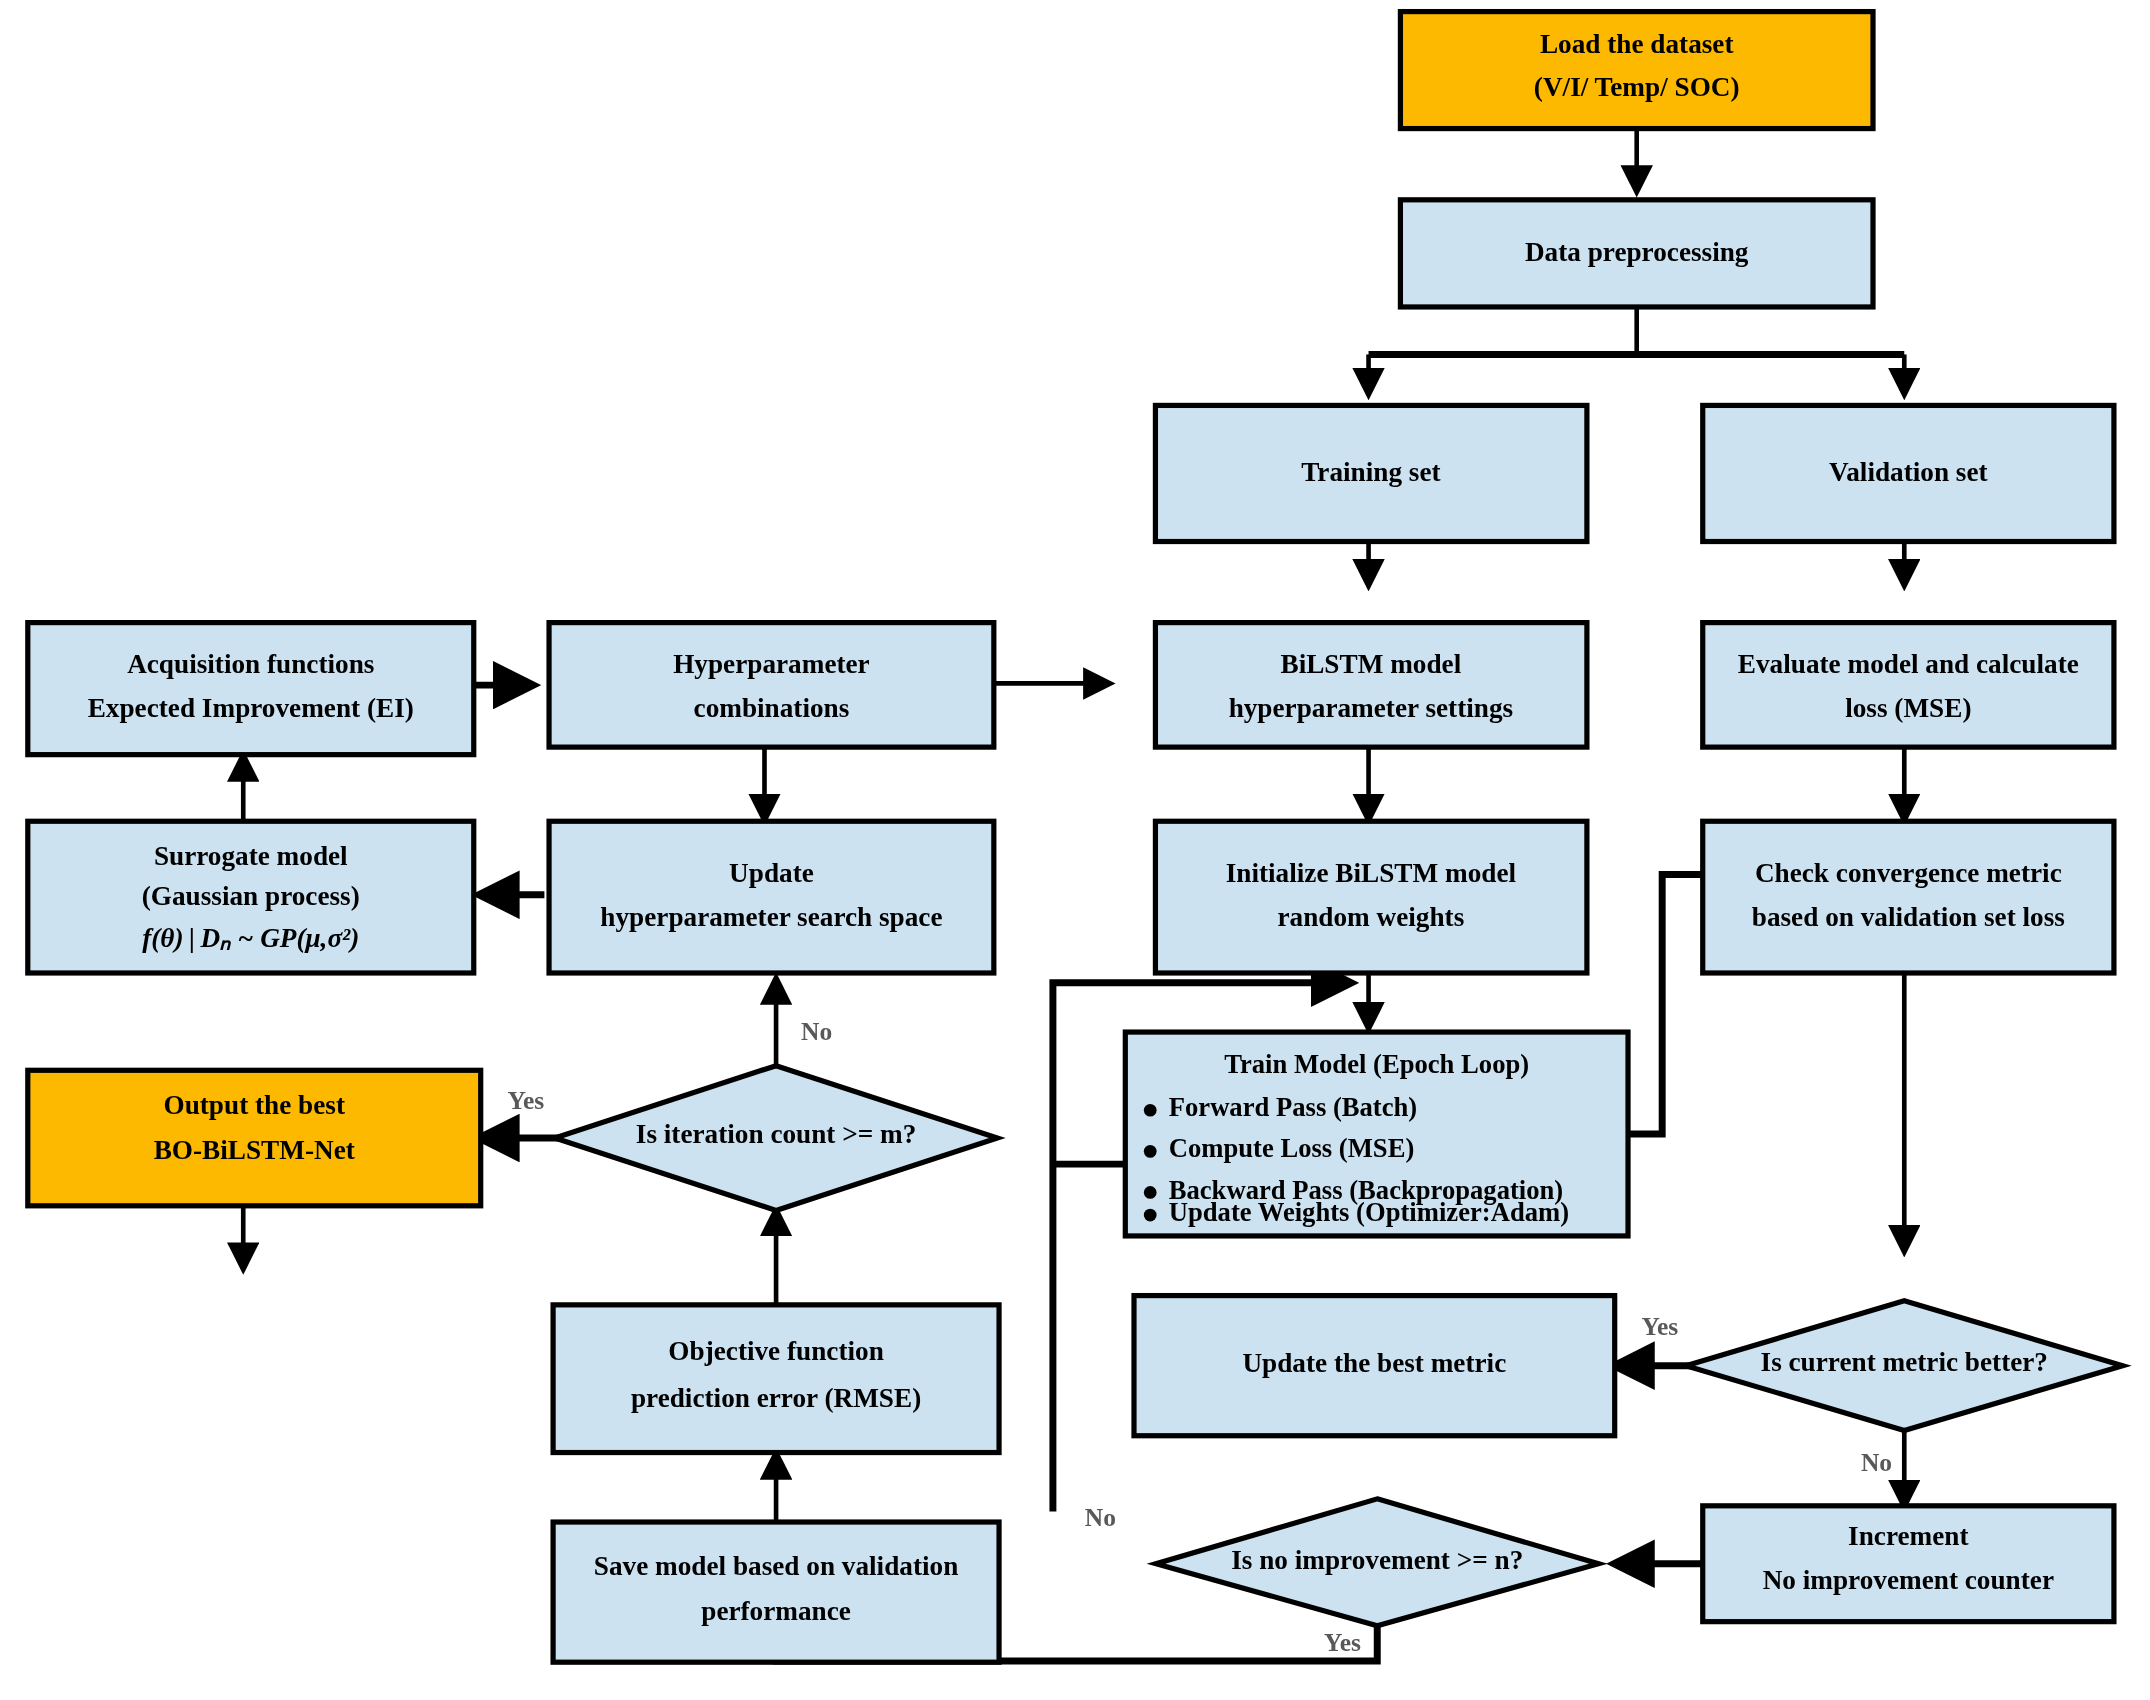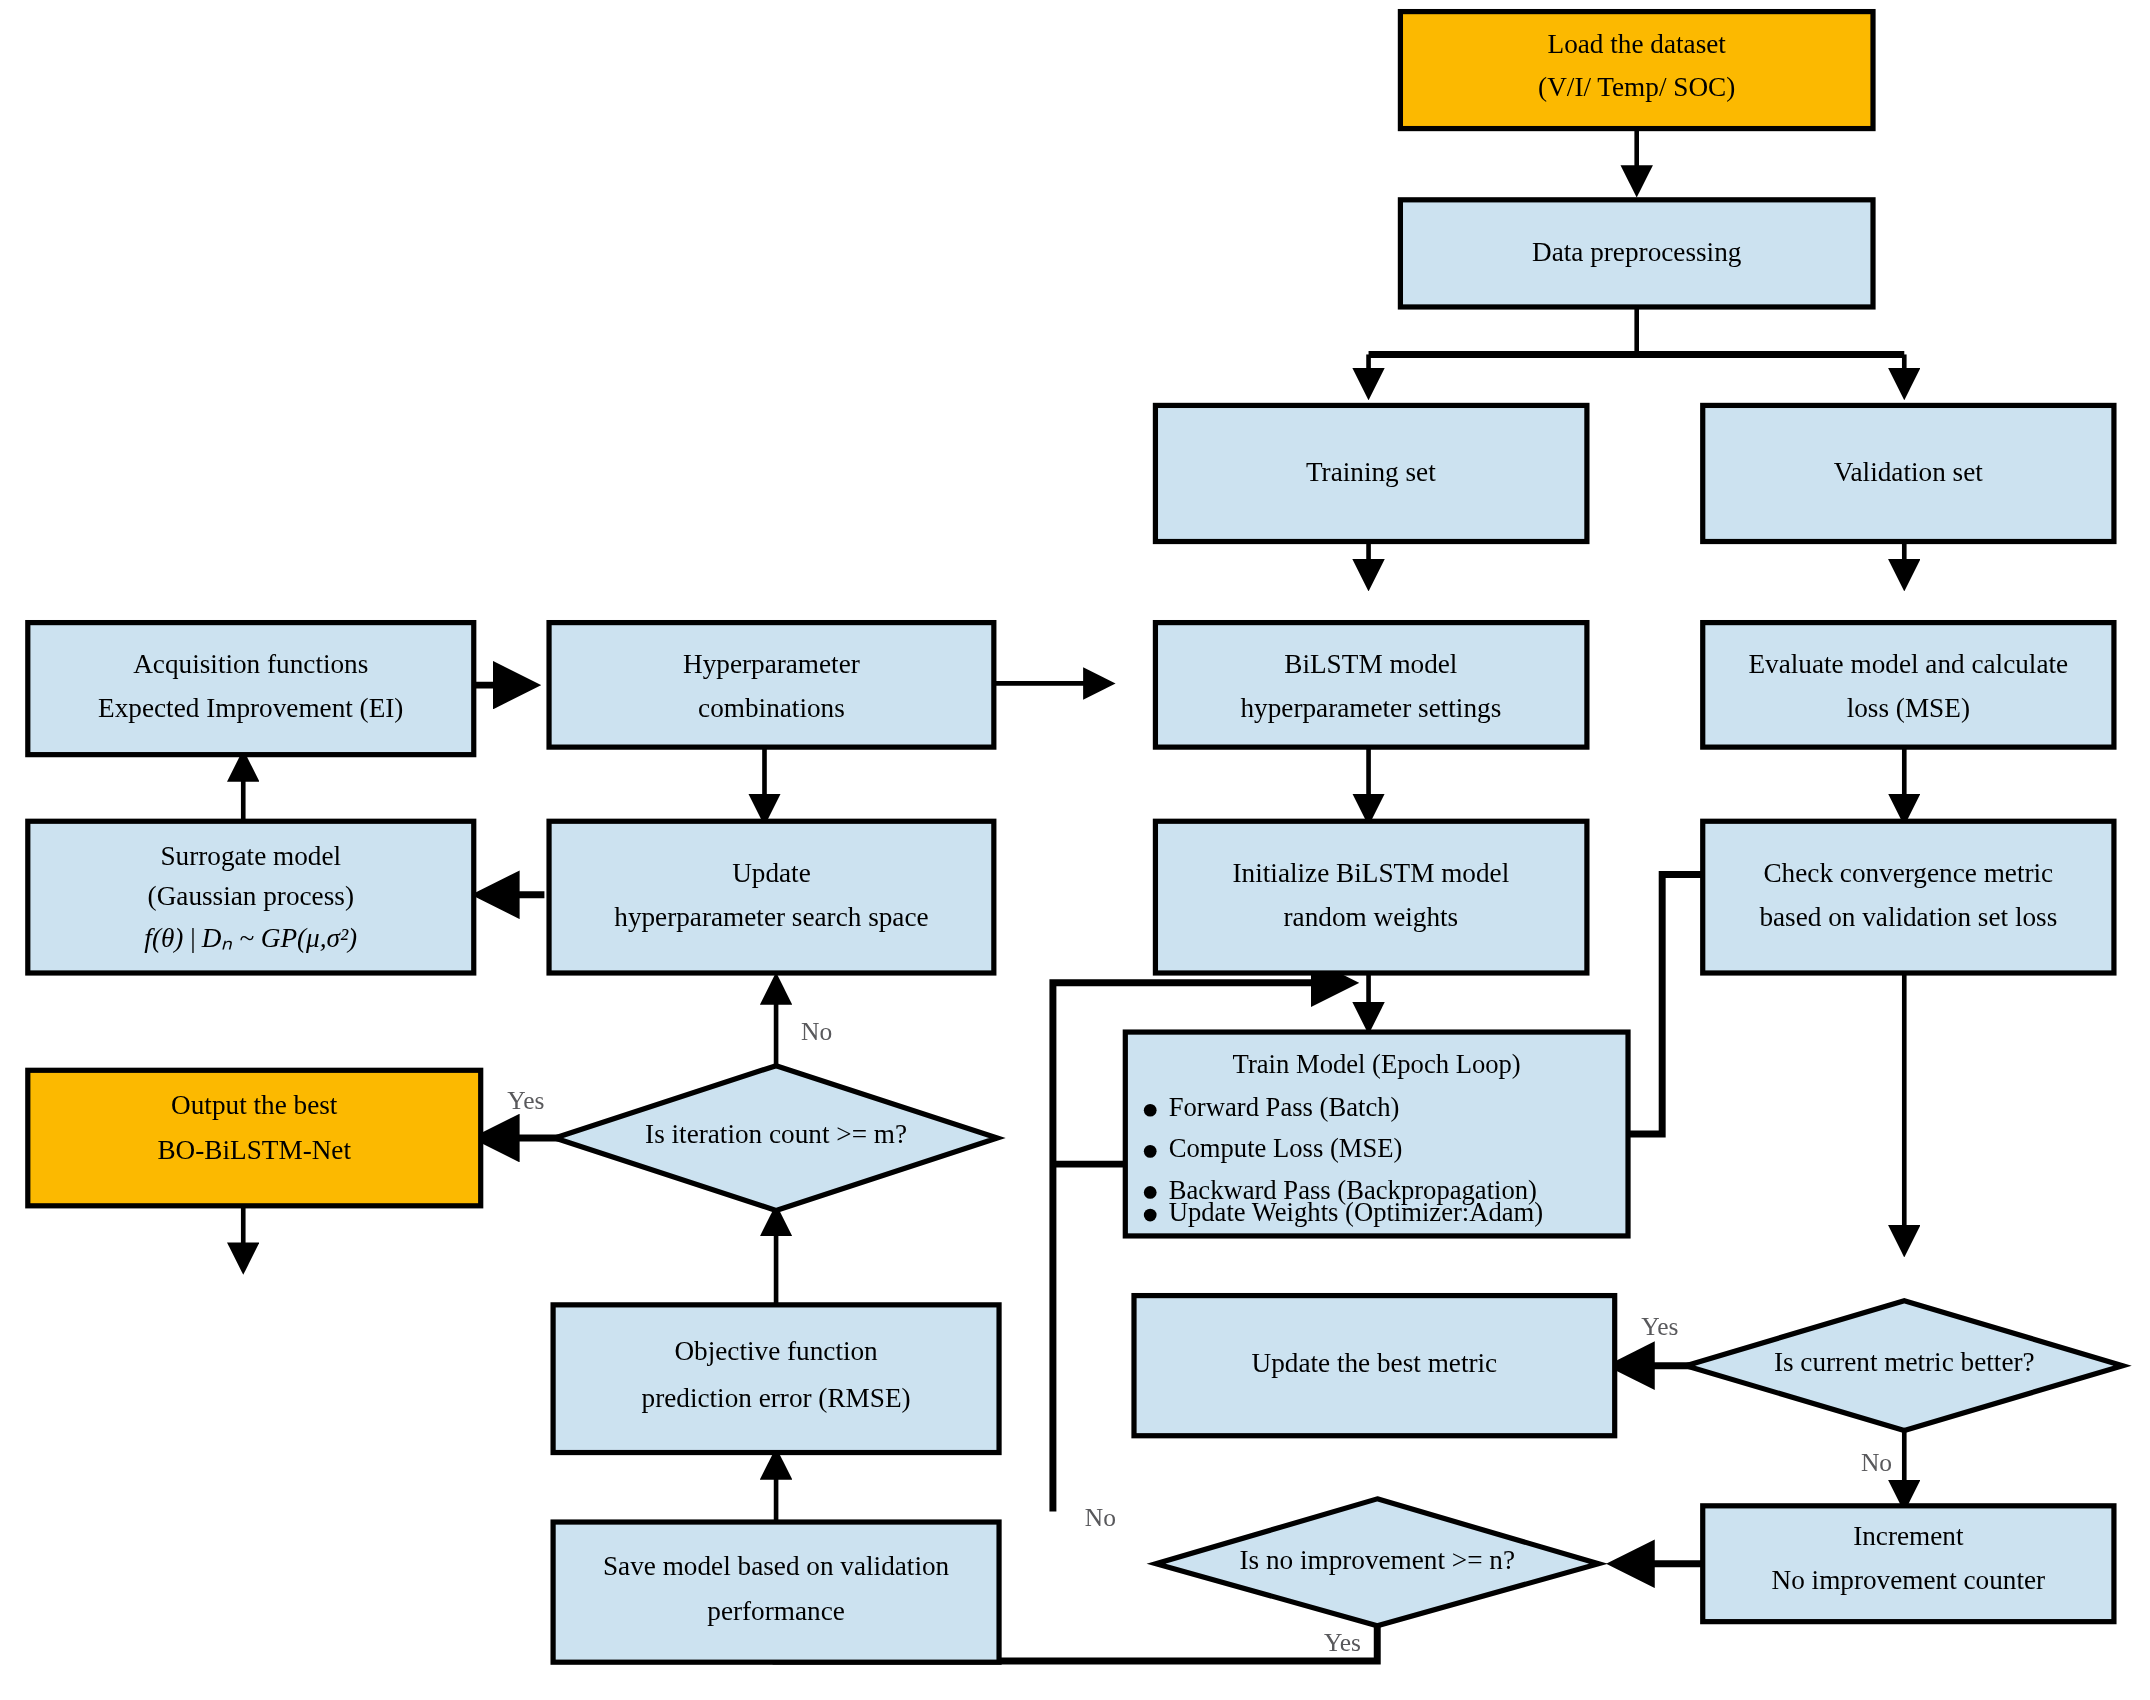--- a/index.html
+++ b/index.html
@@ -1,17 +1,17 @@
 <!DOCTYPE html>
 <html style="font-size:9.3px"><head>
 <meta charset="utf-8">
 <style>
   html, body { margin:0; padding:0; background:#ffffff; }
   body { font-family:"Liberation Serif", serif; }
-  #stage { position:relative; width:2151px; height:1701px; background:#ffffff; overflow:hidden; }
+  #stage { position:relative; width:2151px; height:1701px; background:#ffffff; overflow:hidden;font-weight:bold; }
   svg.flow { position:absolute; left:0; top:0; width:2151px; height:1701px; }
   .nodeText {
     font-family:"Liberation Serif", serif;
     fill:#000000;
     text-anchor:middle;
     dominant-baseline:middle;
   }
   .edgeLabel {
     font-family:"Liberation Serif", serif;
     fill:#59595c;

